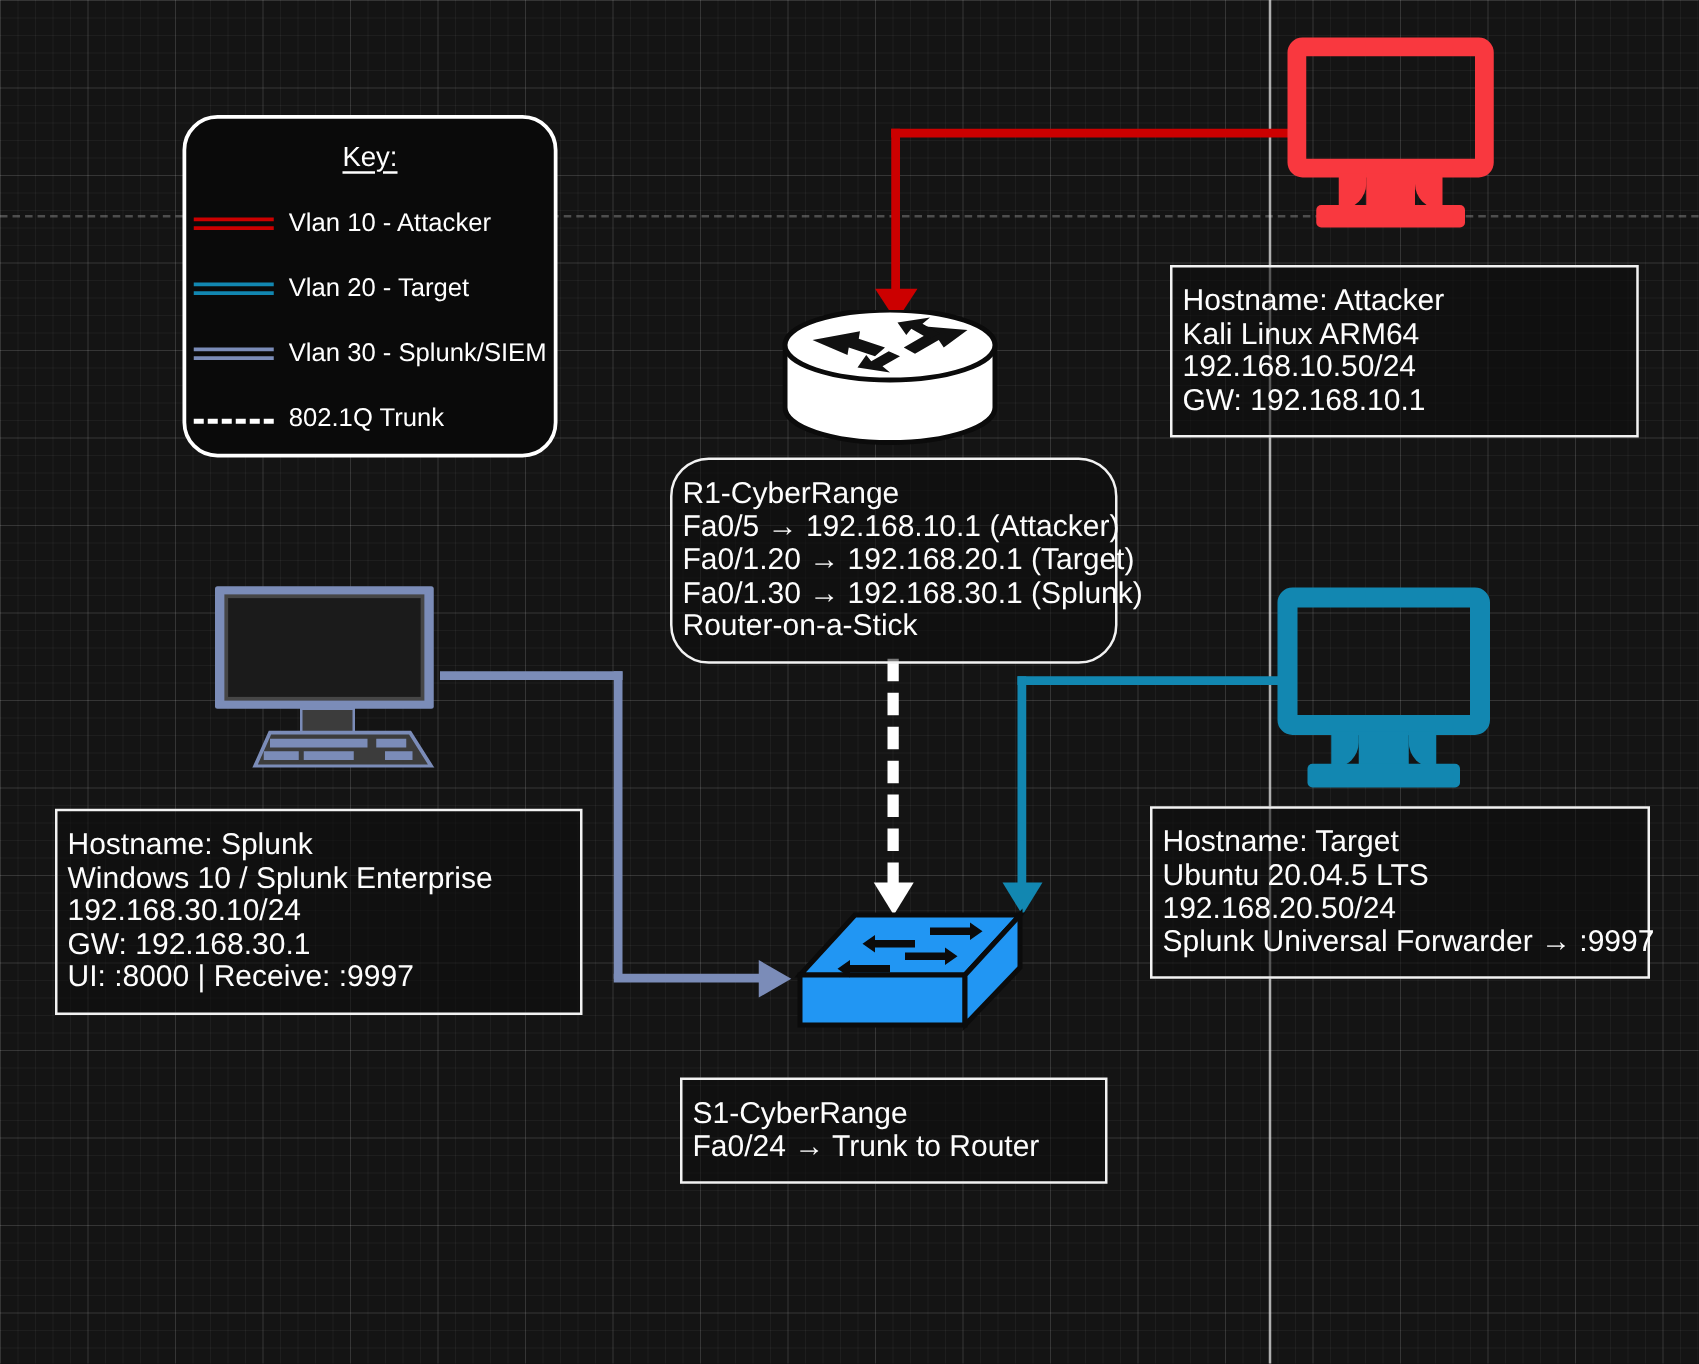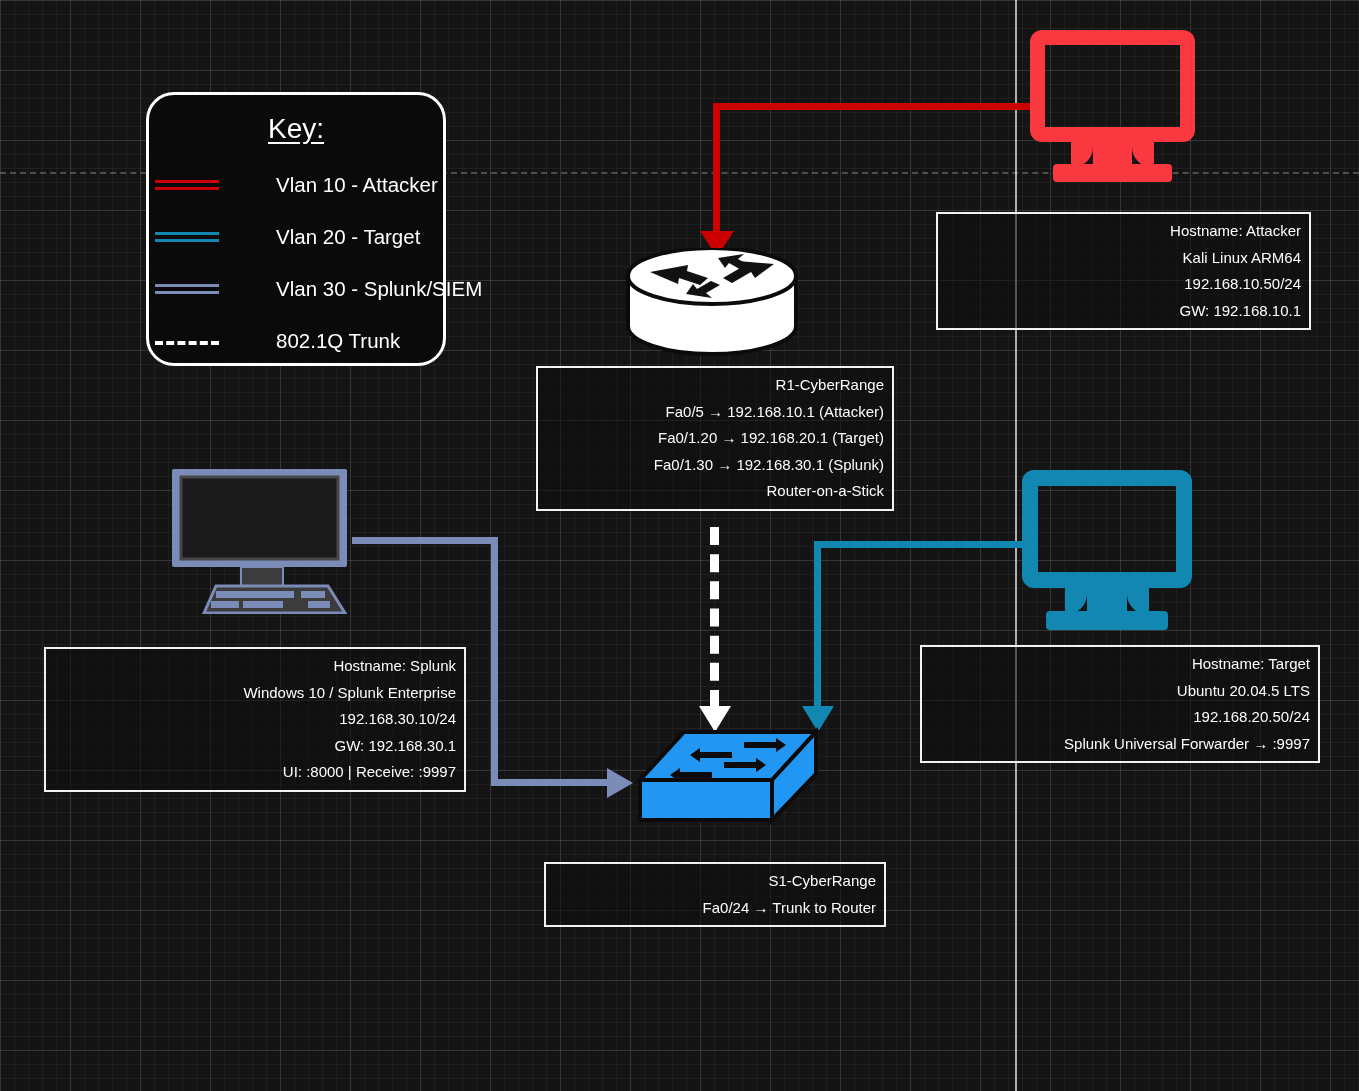--- a/index.html
+++ b/index.html
@@ -48,52 +48,51 @@
     position: absolute;
     width: 0; height: 0;
   }
 
   
   .info-box {
     position: absolute;
     border: 2px solid #f2f2f2;
     background: rgba(12,12,12,0.55);
     color: #fdfdfd;
-    text-align: right;
-    font-size: 15px;
+    text-align: left;
+    font-size: 24px;
     line-height: 26.5px;
-    padding: 4px 8px;
+    padding: 14px 8px;
     white-space: nowrap;
   }
   .info-box .ln { display: block; }
 
   
   #legend {
     position: absolute;
     left: 146px; top: 92px;
     width: 300px; height: 274px;
     background: #0a0a0a;
     border: 3px solid #ffffff;
     border-radius: 28px;
     padding-top: 18px;
   }
   #legend .key-title {
     text-align: center;
     color: #ffffff;
-    font-size: 28px;
+    font-size: 22px;
     text-decoration: underline;
     text-underline-offset: 4px;
     margin-bottom: 14px;
   }
   .legend-row {
     display: flex;
     align-items: center;
     height: 52px;
     padding-left: 6px;
-    gap: 45px;
   }
   .legend-swatch {
     width: 64px;
     height: 12px;
     margin-right: 12px;
     flex: 0 0 64px;
     position: relative;
   }
   .legend-swatch .l1, .legend-swatch .l2 {
     position: absolute; left: 0; width: 64px; height: 3px;
@@ -251,21 +250,21 @@
       <path d="M2 28 L2 78 A84 28 0 0 0 170 78 L170 28 Z" fill="#ffffff" stroke="#0b0b0b" stroke-width="4"></path>
       <ellipse cx="86" cy="28" rx="84" ry="28" fill="#ffffff" stroke="#0b0b0b" stroke-width="4"></ellipse>
 
       <path d="M24 24 L62 17 L61 23 L82 30 L74 37 L53 30 L52 36 Z" fill="#111111"></path>
       <path d="M148 16 L112 13 L116 19 L97 30 L106 35 L125 24 L129 30 Z" fill="#111111"></path>
       <path d="M92 10 L118 6 L112 11 L126 19 L117 23 L103 15 L99 20 Z" fill="#111111"></path>
       <path d="M60 46 L86 50 L80 45 L94 37 L85 33 L71 41 L67 36 Z" fill="#111111"></path>
     </svg>
   </div>
 
-  <div class="info-box" id="box-router" style="left:536px; top:366px; width:358px;">
+  <div class="info-box" id="box-router" style="left:536px; top:366px; width:358px;border-radius:31px;">
     <span class="ln">R1-CyberRange</span>
     <span class="ln">Fa0/5 → 192.168.10.1 (Attacker)</span>
     <span class="ln">Fa0/1.20 → 192.168.20.1 (Target)</span>
     <span class="ln">Fa0/1.30 → 192.168.30.1 (Splunk)</span>
     <span class="ln">Router-on-a-Stick</span>
   </div>
 
   <div id="pc-splunk" style="left:168px; top:466px; width:190px; height:148px;">
     <svg width="190" height="148" viewBox="0 0 190 148">
 

